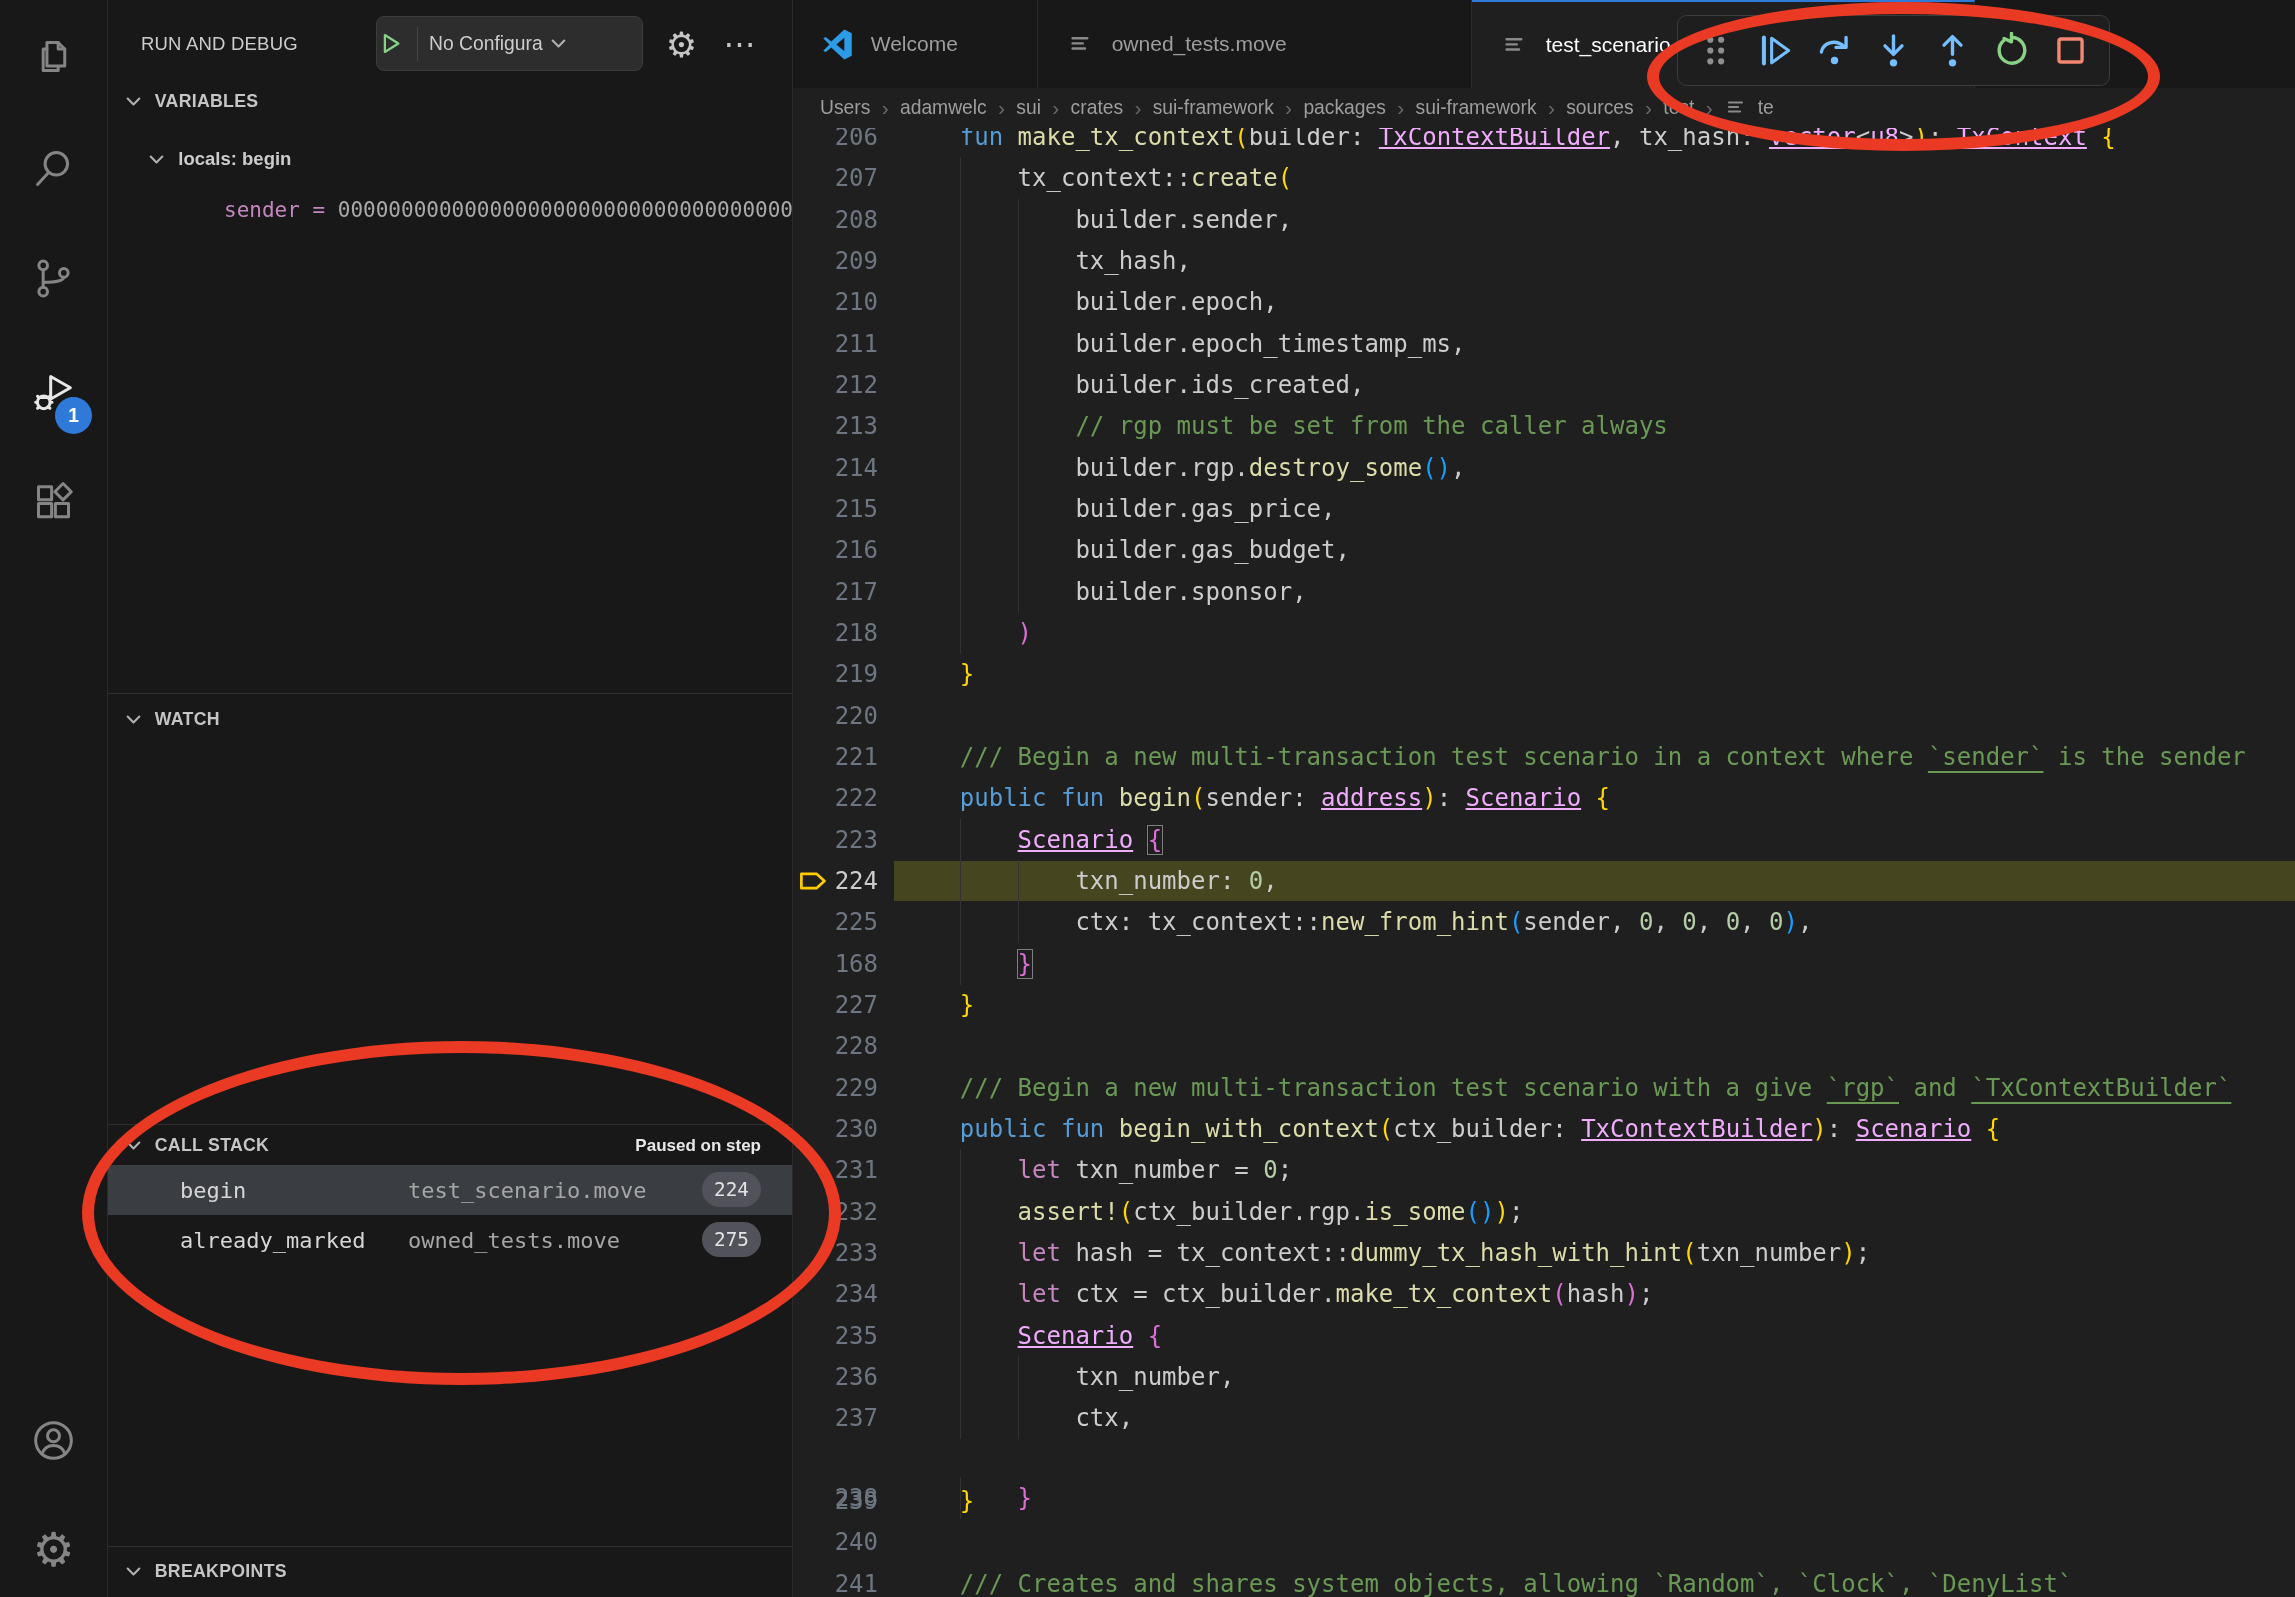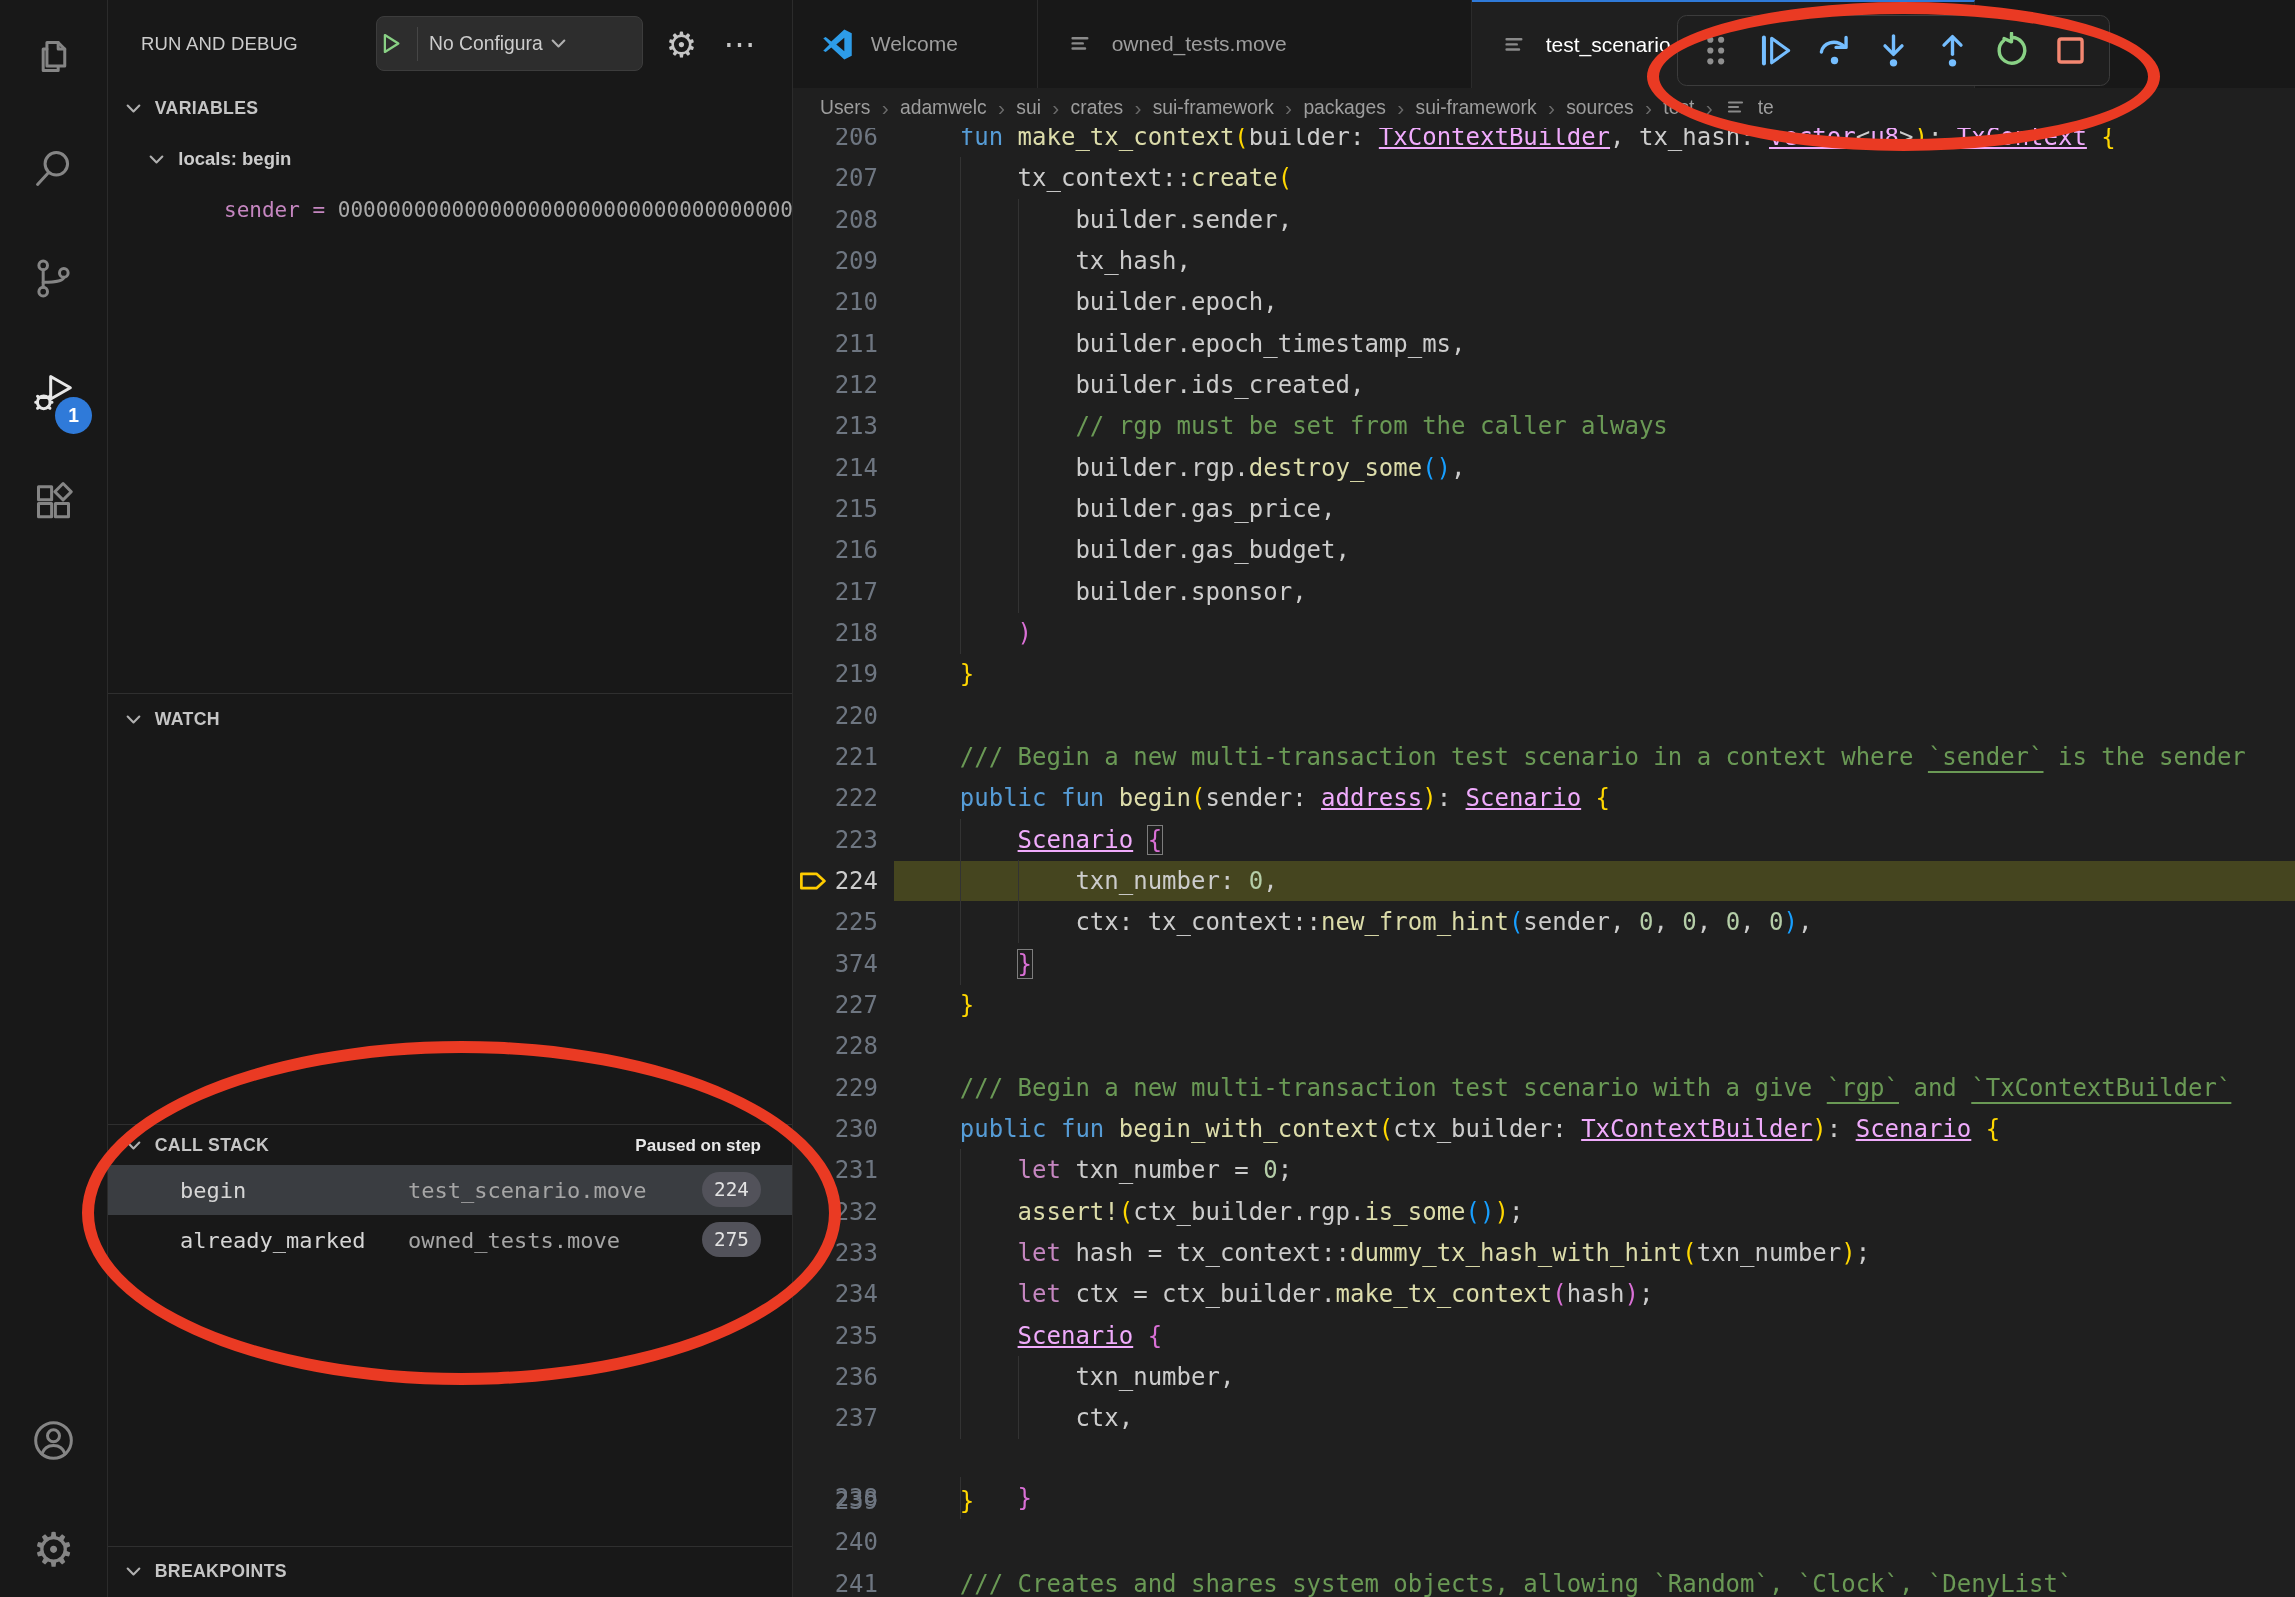--- a/index.html
+++ b/index.html
@@ -157,21 +157,21 @@
         </svg>
       </span>
   </div>
   <div class="hdr-icon" style="left:552px;">
       <span class="gear-glyph" style="font-size:35px;">⚙</span>
     </div>
   <div class="hdr-icon" style="left:610px;">
       <span style="font-size:32px;">⋯</span>
     </div>
 
-  <div class="section-hdr" style="top:89px;">
+  <div class="section-hdr" style="top:73px;align-items:flex-end;">
     <span class="chev chevron-svg" style="width: 21px; height: 21px; color: rgb(176, 176, 176);">
         <svg viewBox="0 0 18 18" fill="none" stroke="currentColor" stroke-width="1.6" stroke-linecap="round" stroke-linejoin="round" xmlns="http://www.w3.org/2000/svg">
           <path d="M4 6.5 9 11.5 14 6.5" stroke-width="1.8"></path>
         </svg>
       </span>
     <span class="s-lbl">VARIABLES</span>
   </div>
   <div class="tree-row" style="top:139px;">
     <span class="chev chevron-svg" style="width: 21px; height: 21px; color: rgb(176, 176, 176);">
         <svg viewBox="0 0 18 18" fill="none" stroke="currentColor" stroke-width="1.6" stroke-linecap="round" stroke-linejoin="round" xmlns="http://www.w3.org/2000/svg">
@@ -336,21 +336,21 @@
         <div class="txt"><span class="tk-pl">            txn_number: </span><span class="tk-num">0</span><span class="tk-pl">,</span></div>
       </div>
       <div class="cline" style="top: 901px;">
         <div class="guide" style="left: 167px;"></div>
         <div class="guide" style="left: 225px;"></div>
         <div class="ln">225</div>
         <div class="txt"><span class="tk-pl">            ctx: tx_context::</span><span class="tk-fn">new_from_hint</span><span class="tk-p3">(</span><span class="tk-pl">sender, </span><span class="tk-num">0</span><span class="tk-pl">, </span><span class="tk-num">0</span><span class="tk-pl">, </span><span class="tk-num">0</span><span class="tk-pl">, </span><span class="tk-num">0</span><span class="tk-p3">)</span><span class="tk-pl">,</span></div>
       </div>
       <div class="cline" style="top: 943px;">
         <div class="guide" style="left: 167px;"></div>
-        <div class="ln">374</div>
+        <div class="ln">168</div>
         <div class="txt"><span class="tk-pl">        </span><span class="tk-p2 tk-bx">}</span></div>
       </div>
       <div class="cline" style="top: 984px;">
         <div class="ln">227</div>
         <div class="txt"><span class="tk-pl">    </span><span class="tk-p1">}</span></div>
       </div>
       <div class="cline" style="top: 1025px;">
         <div class="ln">228</div>
         <div class="txt"></div>
       </div>

